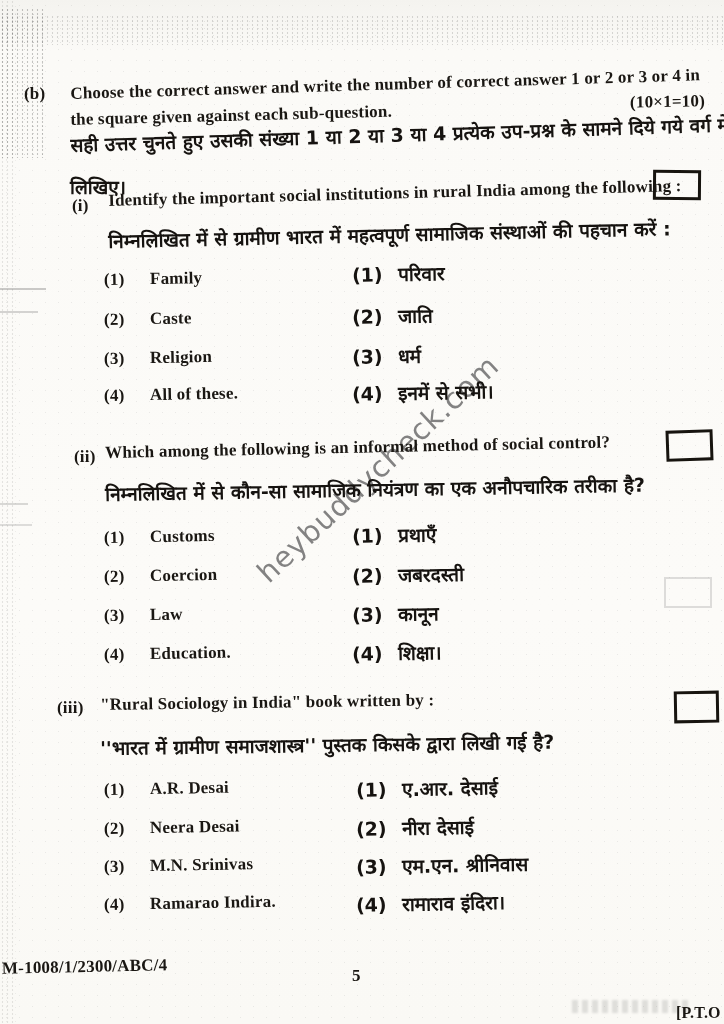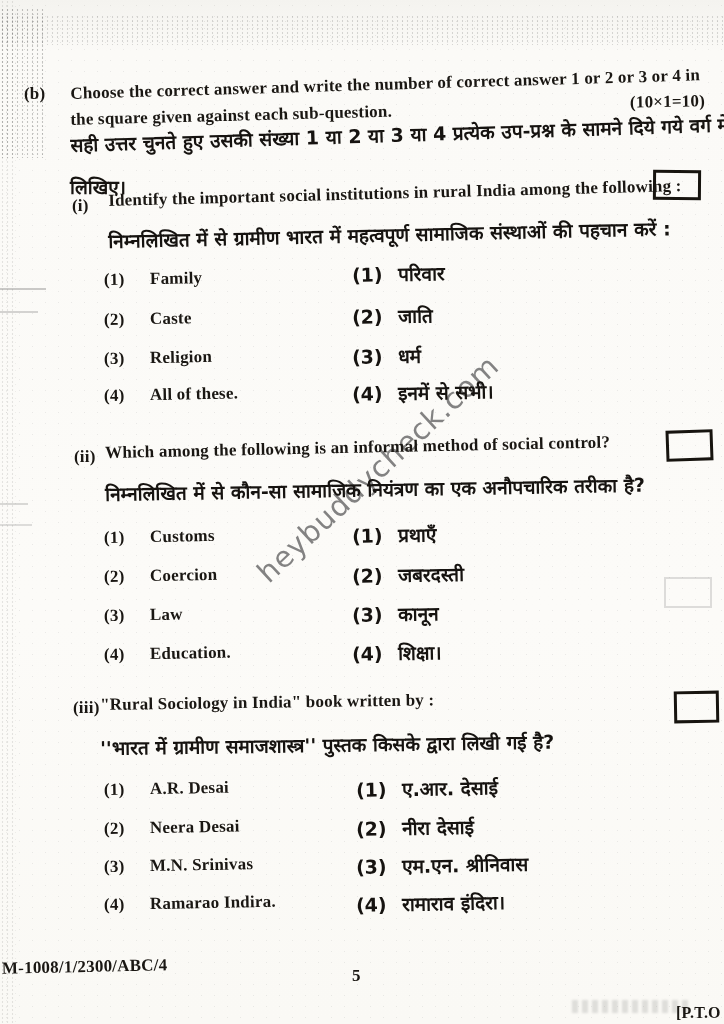--- a/index.html
+++ b/index.html
@@ -84,21 +84,21 @@
   <div class="abs en opt" style="left:104px;top:606px;"><span class="onum">(3)</span><span>Law</span></div>
   <div class="abs en opt" style="left:104px;top:645px;"><span class="onum">(4)</span><span>Education.</span></div>
 
   <div class="abs hi opt" style="left:352px;top:523px;"><span class="onum">(1)</span><span>प्रथाएँ</span></div>
   <div class="abs hi opt" style="left:352px;top:563px;"><span class="onum">(2)</span><span>जबरदस्ती</span></div>
   <div class="abs hi opt" style="left:352px;top:602px;"><span class="onum">(3)</span><span>कानून</span></div>
   <div class="abs hi opt" style="left:352px;top:641px;"><span class="onum">(4)</span><span>शिक्षा।</span></div>
 
   <div class="ghostbox" style="left:664px;top:577px;width:44px;height:27px;"></div>
 
-  <div class="abs en" style="left:57px;top:698px;margin-left:16px;">(iii)</div>
+  <div class="abs en" style="left:57px;top:698px;">(iii)</div>
   <div class="abs en tilt" style="left:100px;top:695px;transform:rotate(-.8deg);">"Rural Sociology in India" book written by :</div>
   <div class="ansbox" style="left:674px;top:691px;width:39px;height:26px;transform:rotate(-1deg);"></div>
   <div class="abs hi tilt" style="left:100px;top:735px;transform:rotate(-.8deg);">''भारत में ग्रामीण समाजशास्त्र'' पुस्तक किसके द्वारा लिखी गई है?</div>
 
   <div class="abs en opt" style="left:104px;top:780px;"><span class="onum">(1)</span><span>A.R. Desai</span></div>
   <div class="abs en opt" style="left:104px;top:819px;"><span class="onum">(2)</span><span>Neera Desai</span></div>
   <div class="abs en opt" style="left:104px;top:857px;"><span class="onum">(3)</span><span>M.N. Srinivas</span></div>
   <div class="abs en opt" style="left:104px;top:895px;"><span class="onum">(4)</span><span>Ramarao Indira.</span></div>
 
   <div class="abs hi opt" style="left:356px;top:777px;"><span class="onum">(1)</span><span>ए.आर. देसाई</span></div>

